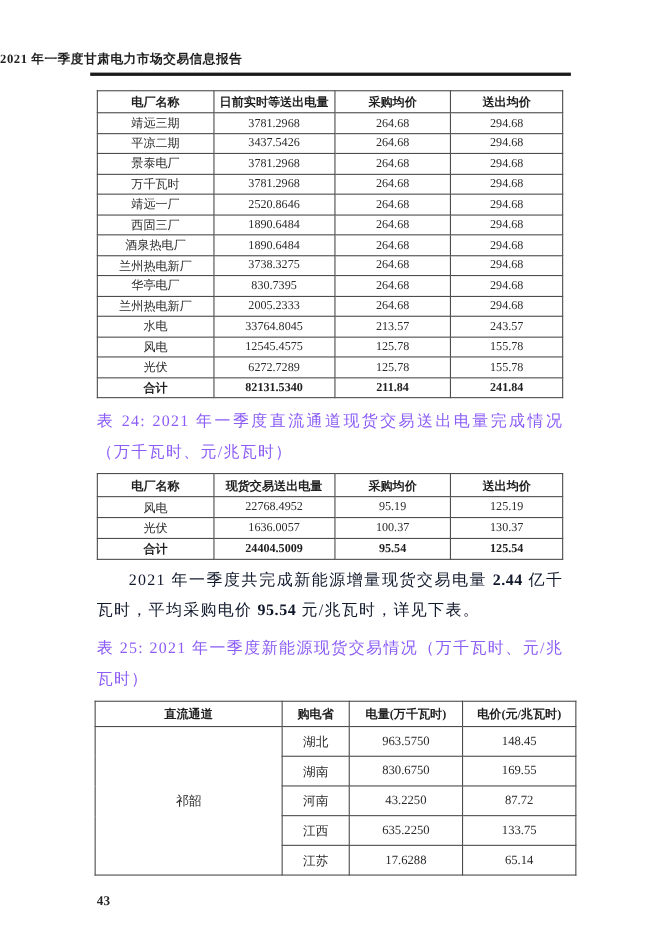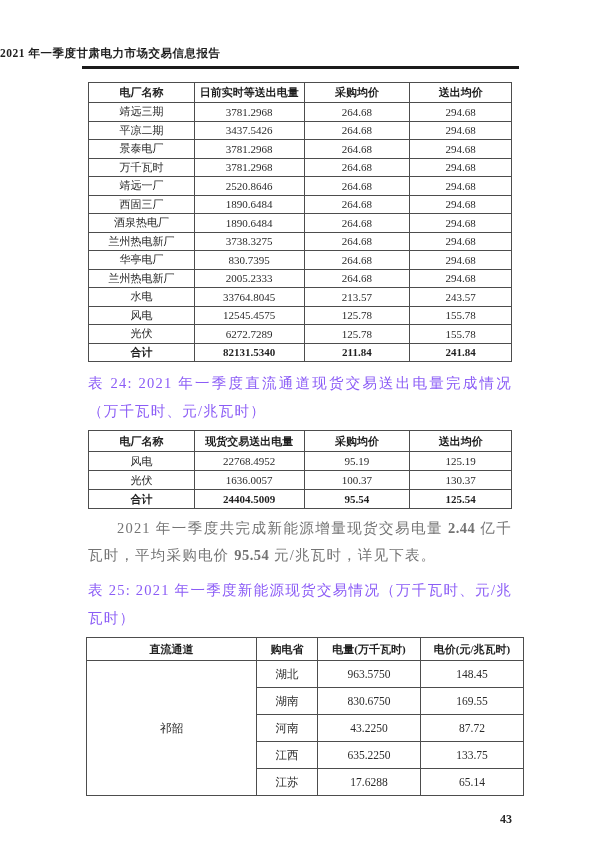--- a/index.html
+++ b/index.html
@@ -78,39 +78,39 @@
     text-align: justify;
     color: #8b5cf6;
   }
   .para {
     margin: 6px 0 2px;
     font-size: 14.5px;
     line-height: 27px;
     letter-spacing: 1.2px;
     text-indent: 2em;
     text-align: justify;
-    color: #737373;
+    color: #0f172a;
   }
   .para b { letter-spacing: 0.5px; }
 
   .t3 {
     width: calc(100% + 14px);
     margin-left: -2px;
     margin-top: 4px;
   }
   .t3 th { height: 22px; font-size: 11px; }
   .t3 td { height: 26px; font-size: 11.5px; }
   .t3 th:nth-child(1) { width: 39.5%; }
   .t3 th:nth-child(2) { width: 13.5%; }
   .t3 th:nth-child(3) { width: 23.5%; }
   .t3 th:nth-child(4) { width: 23.5%; }
 
   .page-number {
     margin-top: 16px;
-    text-align: right;
+    text-align: left;
     font-size: 12px;
     font-weight: bold;
     color: #262626;
   }
 </style>
 </head>
 <body>
 
 <div class="page">
 

